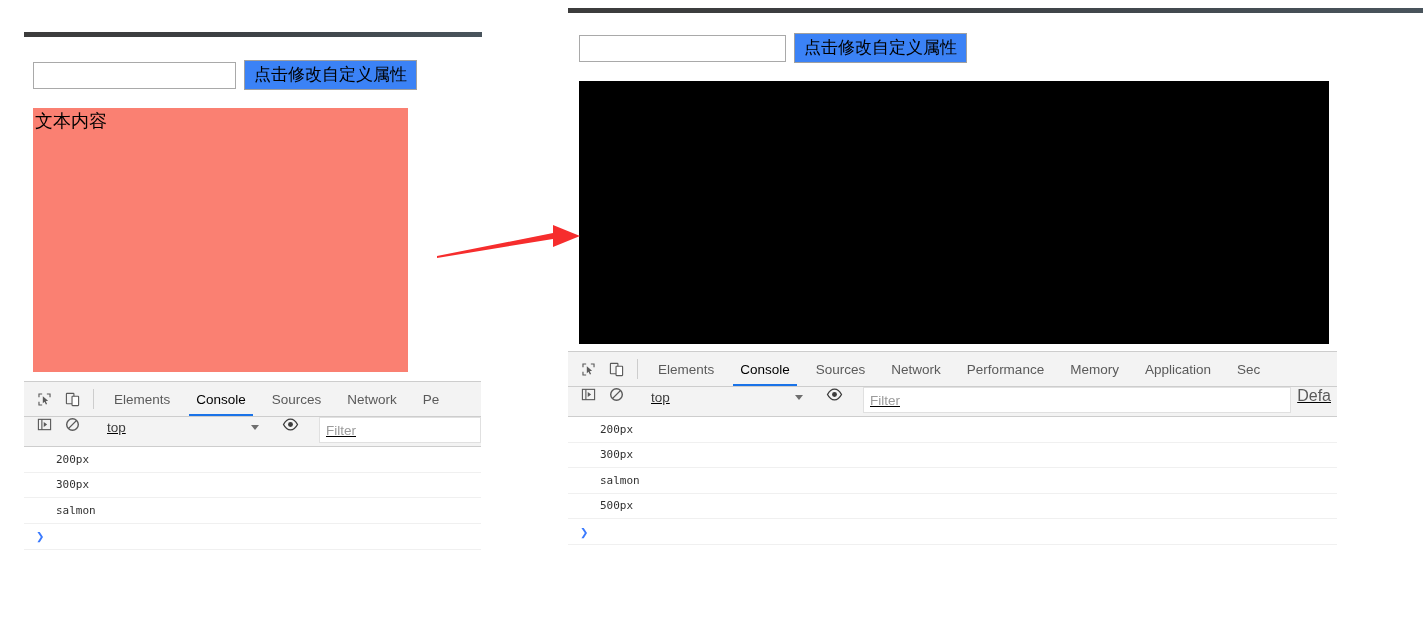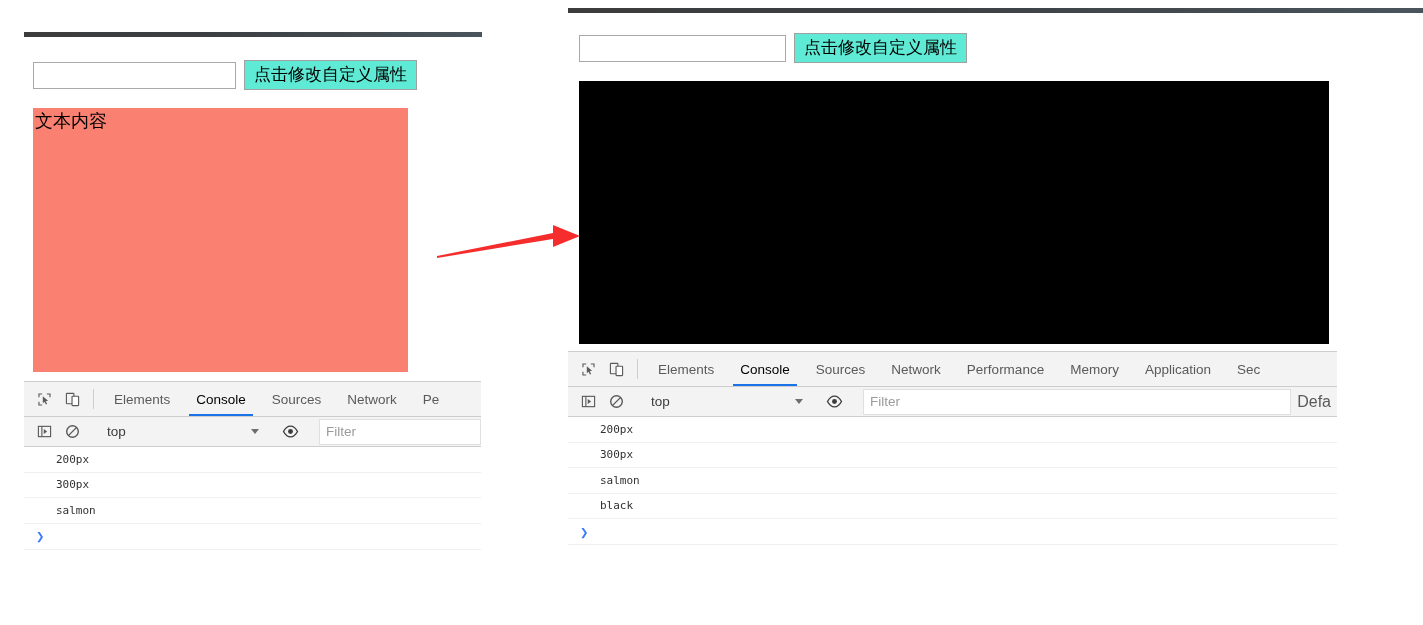--- a/index.html
+++ b/index.html
@@ -35,21 +35,21 @@
     background: #ffffff;
     height: 27px;
     font-family: "Liberation Sans", sans-serif;
     font-size: 13px;
     padding: 0 4px;
     outline: none;
   }
   .action-button {
     box-sizing: border-box;
     border: 1px solid #a0a0a0;
-    background: #5eead4;
+    background: #3b82f6;
     height: 30px;
     font-family: "Liberation Sans", sans-serif;
     font-size: 17px;
     color: #000000;
     padding: 0 9px;
     cursor: pointer;
     line-height: 26px;
     text-align: right;
   }
 
@@ -114,25 +114,26 @@
   .dt-tab.active::after {
     content: "";
     position: absolute;
     left: 6px; right: 6px; bottom: 0;
     height: 2px;
     background: #1a73e8;
   }
 
   .dt-filterbar {
     display: flex;
-    align-items: center;
+    align-items: flex-start;
     height: 29px;
     background: #f3f3f3;
     border-bottom: 1px solid #cdcdcd;
     position: relative;
+    text-decoration: underline;
   }
   .ctx-select {
     display: flex;
     align-items: center;
     font-size: 13.5px;
     color: #3c3c3c;
     height: 21px;
     padding: 0 2px 0 6px;
     flex: 0 0 auto;
     cursor: pointer;
@@ -357,21 +358,21 @@
       </div>
       <div class="dt-sep"></div>
       <input class="filter-input" type="text" placeholder="Filter" style="">
       <div class="levels-label">Defa</div>
     </div>
 
     <div class="console-log">
       <div class="log-row">200px</div>
       <div class="log-row">300px</div>
       <div class="log-row">salmon</div>
-      <div class="log-row">black</div>
+      <div class="log-row">500px</div>
       <div class="prompt-row">
         <span class="prompt-caret">❯</span>
       </div>
     </div>
   </div>
 
   <svg class="arrow-svg" style="left:430px; top:212px; width:160px; height:60px;" viewBox="0 0 160 60">
     <polygon points="7,44 123,21 123,13 150,24 123,35 123,27 7,46" fill="#f62d2d"></polygon>
   </svg>
 

